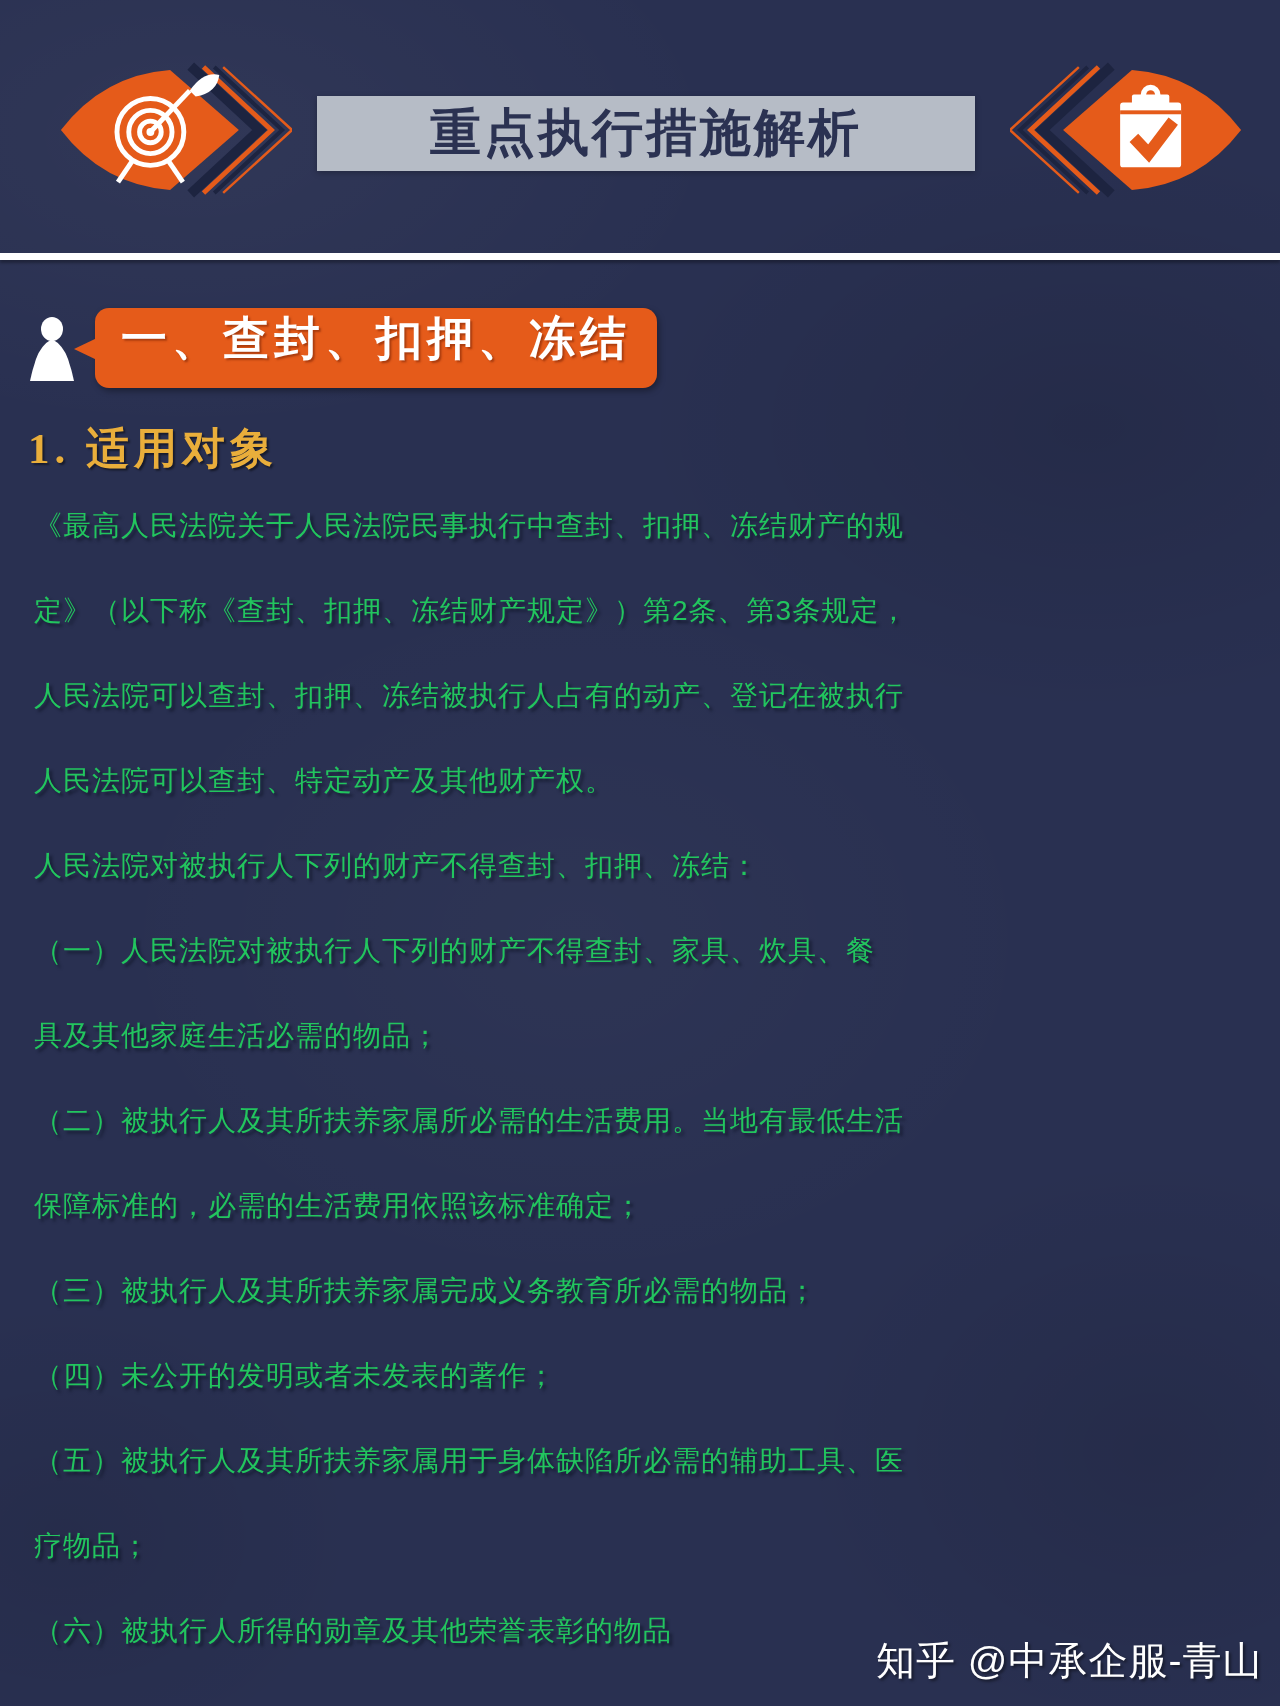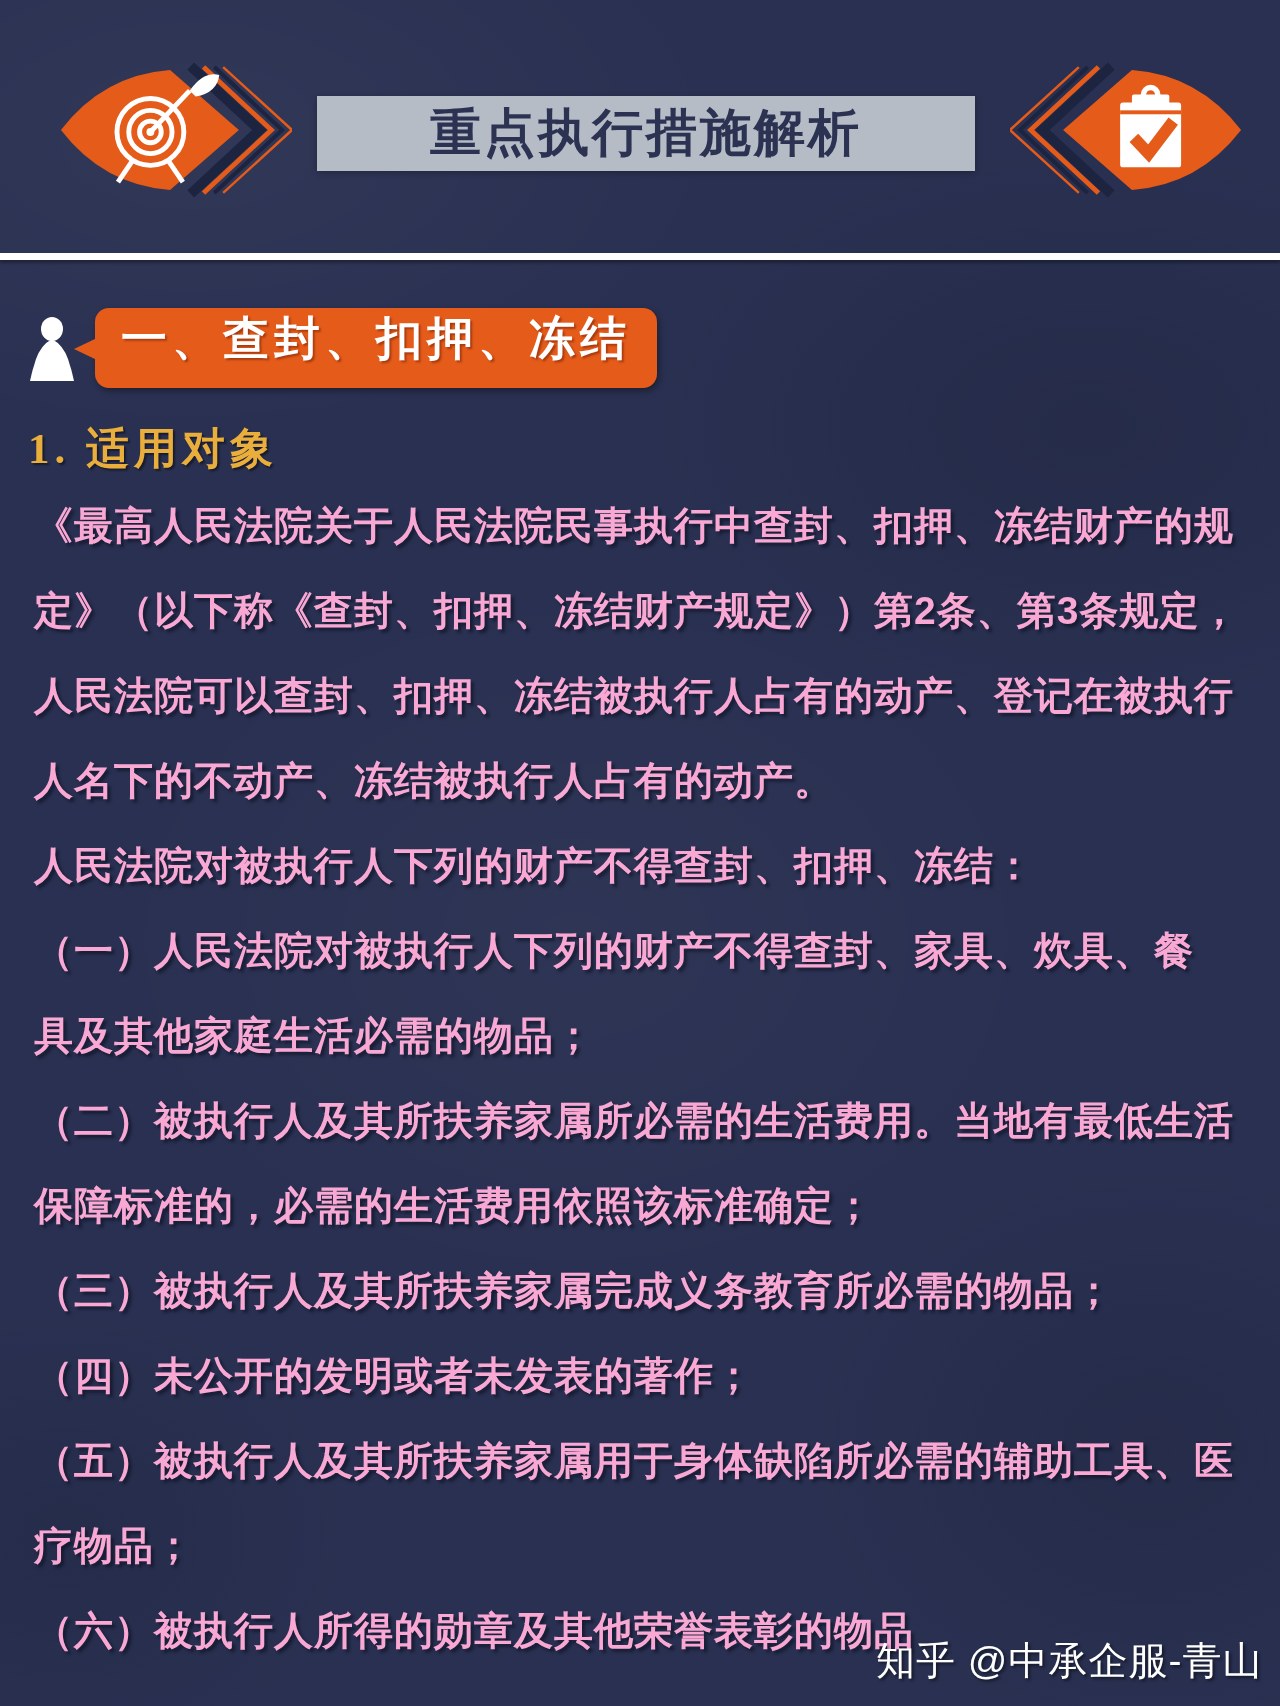--- a/index.html
+++ b/index.html
@@ -59,21 +59,21 @@
     position:absolute;left:28px;top:408px;
     font-family:"Liberation Serif", serif;
     font-size:43px;font-weight:bold;color:#e9ae3b;letter-spacing:5px;white-space:nowrap;
     text-shadow:2px 2px 2px rgba(0,0,0,0.45);
     margin-top:12px;
   }
   
   .body-text{position:absolute;left:34px;top:483px;width:1216px;}
   .body-text .line{
     height:85px;line-height:85px;
-    font-size:39px;font-weight:bold;color:#f9a8d4;
+    font-size:28px;font-weight:normal;color:#22c55e;
     letter-spacing:1px;white-space:nowrap;
     text-shadow:3px 3px 3px rgba(8,12,28,0.55);
   }
   .watermark{
     position:absolute;left:876px;top:1634px;
     font-size:39px;font-weight:normal;color:#ffffff;letter-spacing:1px;white-space:nowrap;
     text-shadow:2px 2px 3px rgba(0,0,0,0.5);
   }
   svg{display:block;width:100%;height:100%;}
 </style>
@@ -143,21 +143,21 @@
     <span class="tail"></span>
     <span>一、查封、扣押、冻结</span>
   </div>
 
   <div class="subheading">1. 适用对象</div>
 
   <div class="body-text">
     <div class="line">《最高人民法院关于人民法院民事执行中查封、扣押、冻结财产的规</div>
     <div class="line">定》（以下称《查封、扣押、冻结财产规定》）第2条、第3条规定，</div>
     <div class="line">人民法院可以查封、扣押、冻结被执行人占有的动产、登记在被执行</div>
-    <div class="line">人名下的不动产、冻结被执行人占有的动产。</div>
+    <div class="line">人民法院可以查封、特定动产及其他财产权。</div>
     <div class="line">人民法院对被执行人下列的财产不得查封、扣押、冻结：</div>
     <div class="line">（一）人民法院对被执行人下列的财产不得查封、家具、炊具、餐</div>
     <div class="line">具及其他家庭生活必需的物品；</div>
     <div class="line">（二）被执行人及其所扶养家属所必需的生活费用。当地有最低生活</div>
     <div class="line">保障标准的，必需的生活费用依照该标准确定；</div>
     <div class="line">（三）被执行人及其所扶养家属完成义务教育所必需的物品；</div>
     <div class="line">（四）未公开的发明或者未发表的著作；</div>
     <div class="line">（五）被执行人及其所扶养家属用于身体缺陷所必需的辅助工具、医</div>
     <div class="line">疗物品；</div>
     <div class="line">（六）被执行人所得的勋章及其他荣誉表彰的物品</div>

